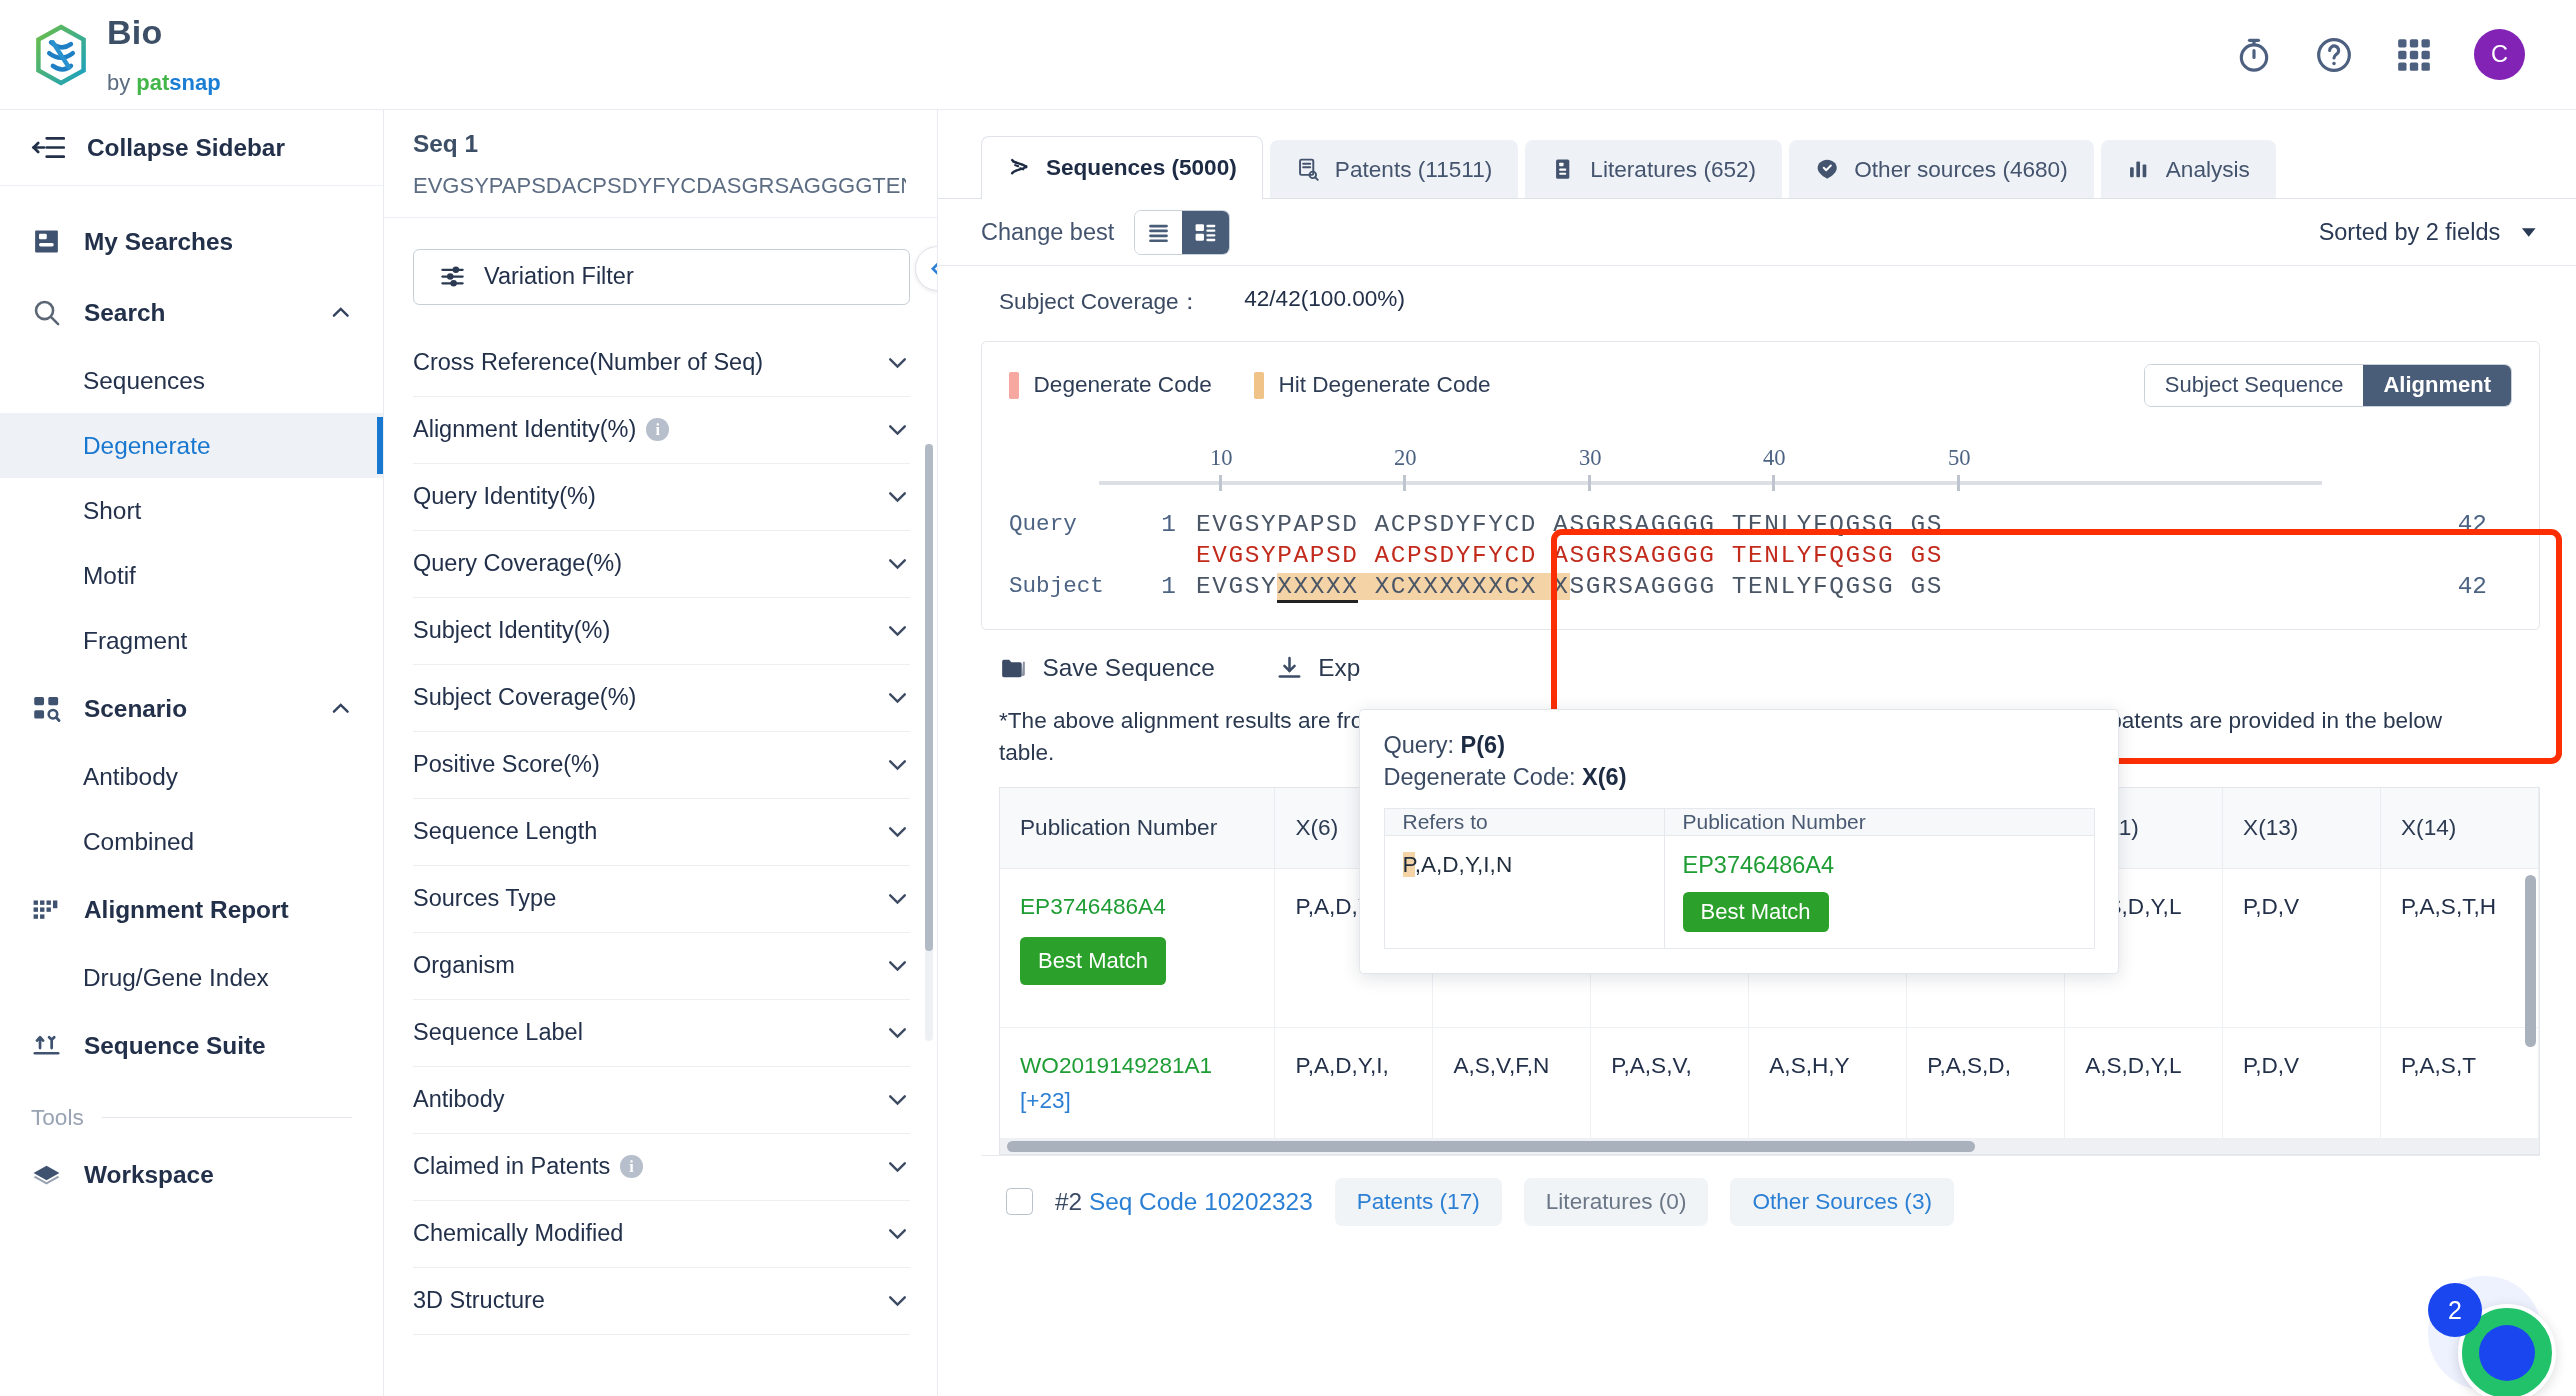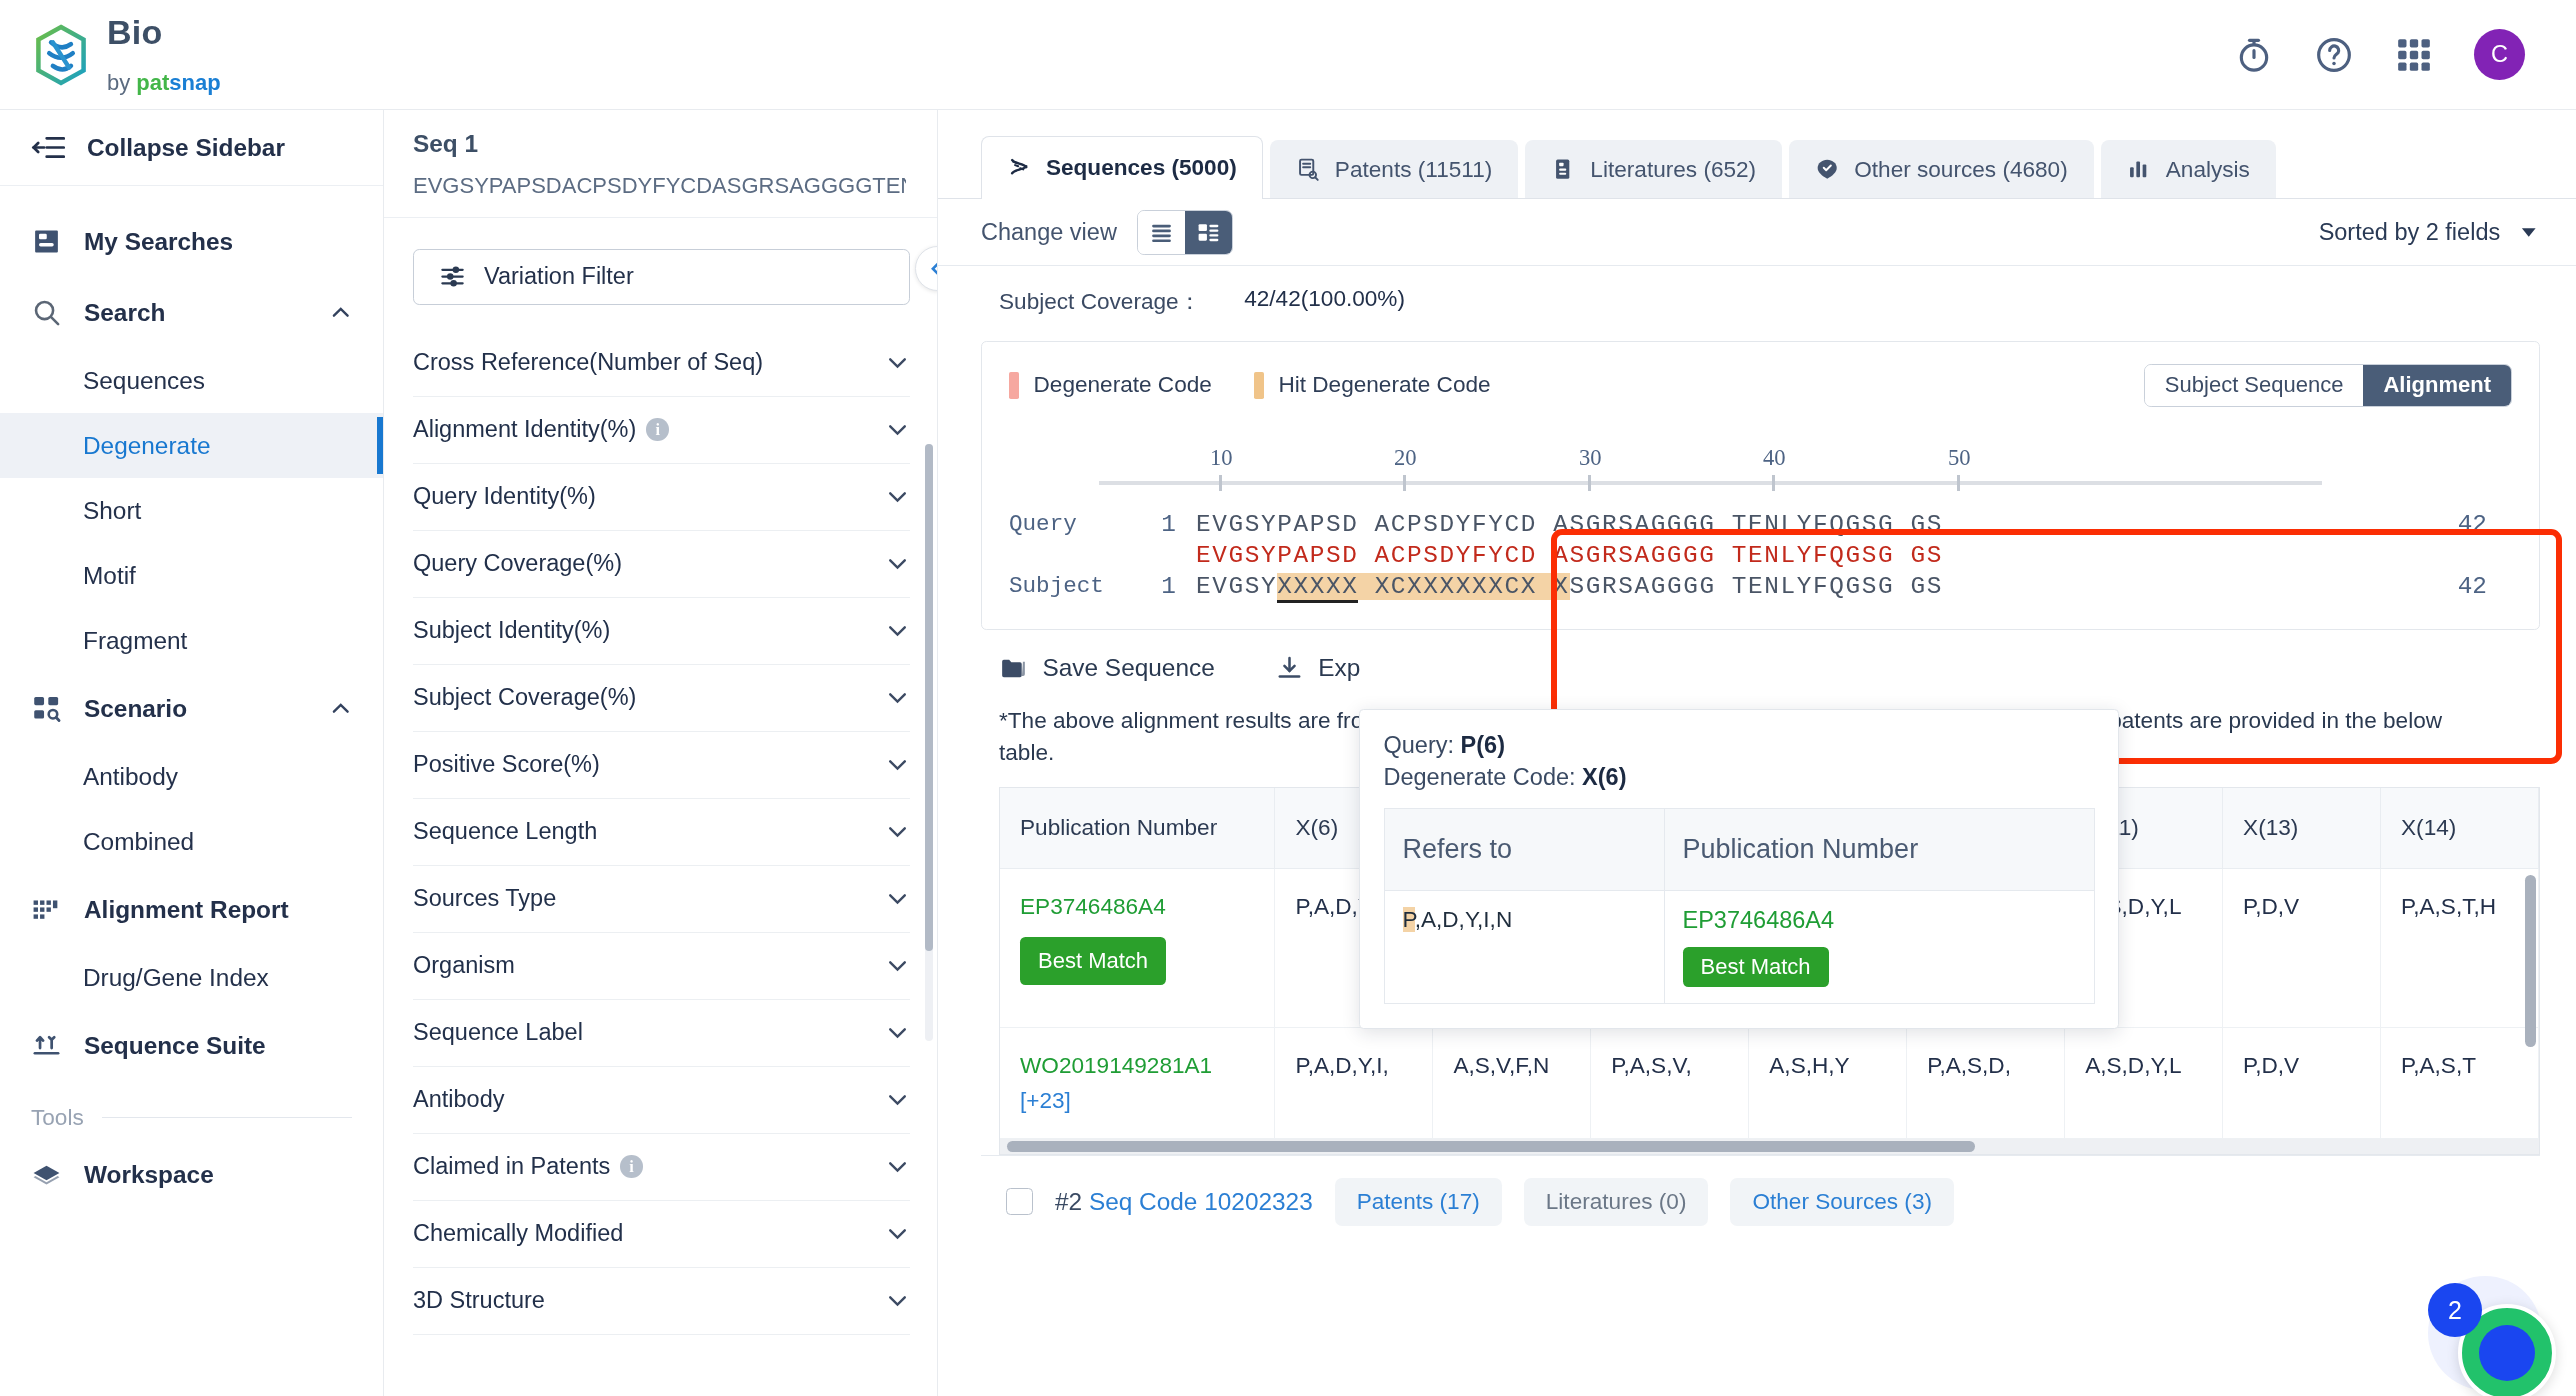--- a/index.html
+++ b/index.html
@@ -188,22 +188,22 @@
   
   .tooltip {
     position: absolute; background: #fff; border: 0.9px solid #e2e6eb; border-radius: 4.5px;
     box-shadow: 0 3.6px 18px rgba(22,34,53,.13); padding: 22px 23.5px 23.5px 23.5px;
     z-index: 10; width: 760px;
   }
   .tt-line { font-size: 23.5px; color: #3a4a63; margin-bottom: 5.4px; }
   .tt-line b { color: #1c2a42; font-weight: 700; }
   .tt-table { width: 100%; border-collapse: collapse; margin-top: 16.3px; border: 0.9px solid #e5e9ee; }
   .tt-table th {
-    text-align: left; font-weight: 400; font-size: 27px; color: #4a5a72;
-    background: #f6f8fa; padding: 25px 18px; border-right: 0.9px solid #e5e9ee;
+    text-align: left; font-weight: 400; font-size: 21px; color: #4a5a72;
+    background: #f6f8fa; padding: 1px 18px; border-right: 0.9px solid #e5e9ee;
     border-bottom: 0.9px solid #e5e9ee;
   }
   .tt-table td { padding: 16.3px 18px; font-size: 22.6px; color: #1f2d3d; border-right: 0.9px solid #e5e9ee; vertical-align: top; }
   .tt-table th:last-child, .tt-table td:last-child { border-right: none; }
   .tt-table .refcol { width: 280px; }
   .pubgreen { color: #1f9d35; font-size: 23.5px; }
   .bestmatch {
     display: inline-block; background: #2ba02b; color: #fff; font-size: 22px;
     padding: 7.2px 18px; border-radius: 5.4px; margin-top: 12.7px;
   }
@@ -591,21 +591,21 @@
           <svg class="ti" viewBox="0 0 24 24" fill="#44546e">
             <rect x="3" y="10" width="3.6" height="10" rx="1"></rect>
               <rect x="9.2" y="4.4" width="3.6" height="15.6" rx="1"></rect>
             <rect x="15.4" y="7.4" width="3.6" height="12.6" rx="1"></rect>
           </svg>
           <span>Analysis</span>
         </div>
       </div>
 
       <div class="viewbar">
-        <span class="cv">Change view</span>
+        <span class="cv">Change best</span>
         <div class="segbtns">
           <div class="segbtn">
             <svg style="width:25px;height:25px" viewBox="0 0 24 24" fill="#4a5d78">
               <rect x="3" y="4.5" width="18" height="2.6" rx="1.3"></rect>
                 <rect x="3" y="9.2" width="18" height="2.6" rx="1.3"></rect>
               <rect x="3" y="13.9" width="18" height="2.6" rx="1.3"></rect>
                 <rect x="3" y="18.6" width="18" height="2.6" rx="1.3"></rect>
             </svg>
           </div>
           <div class="segbtn sel">

